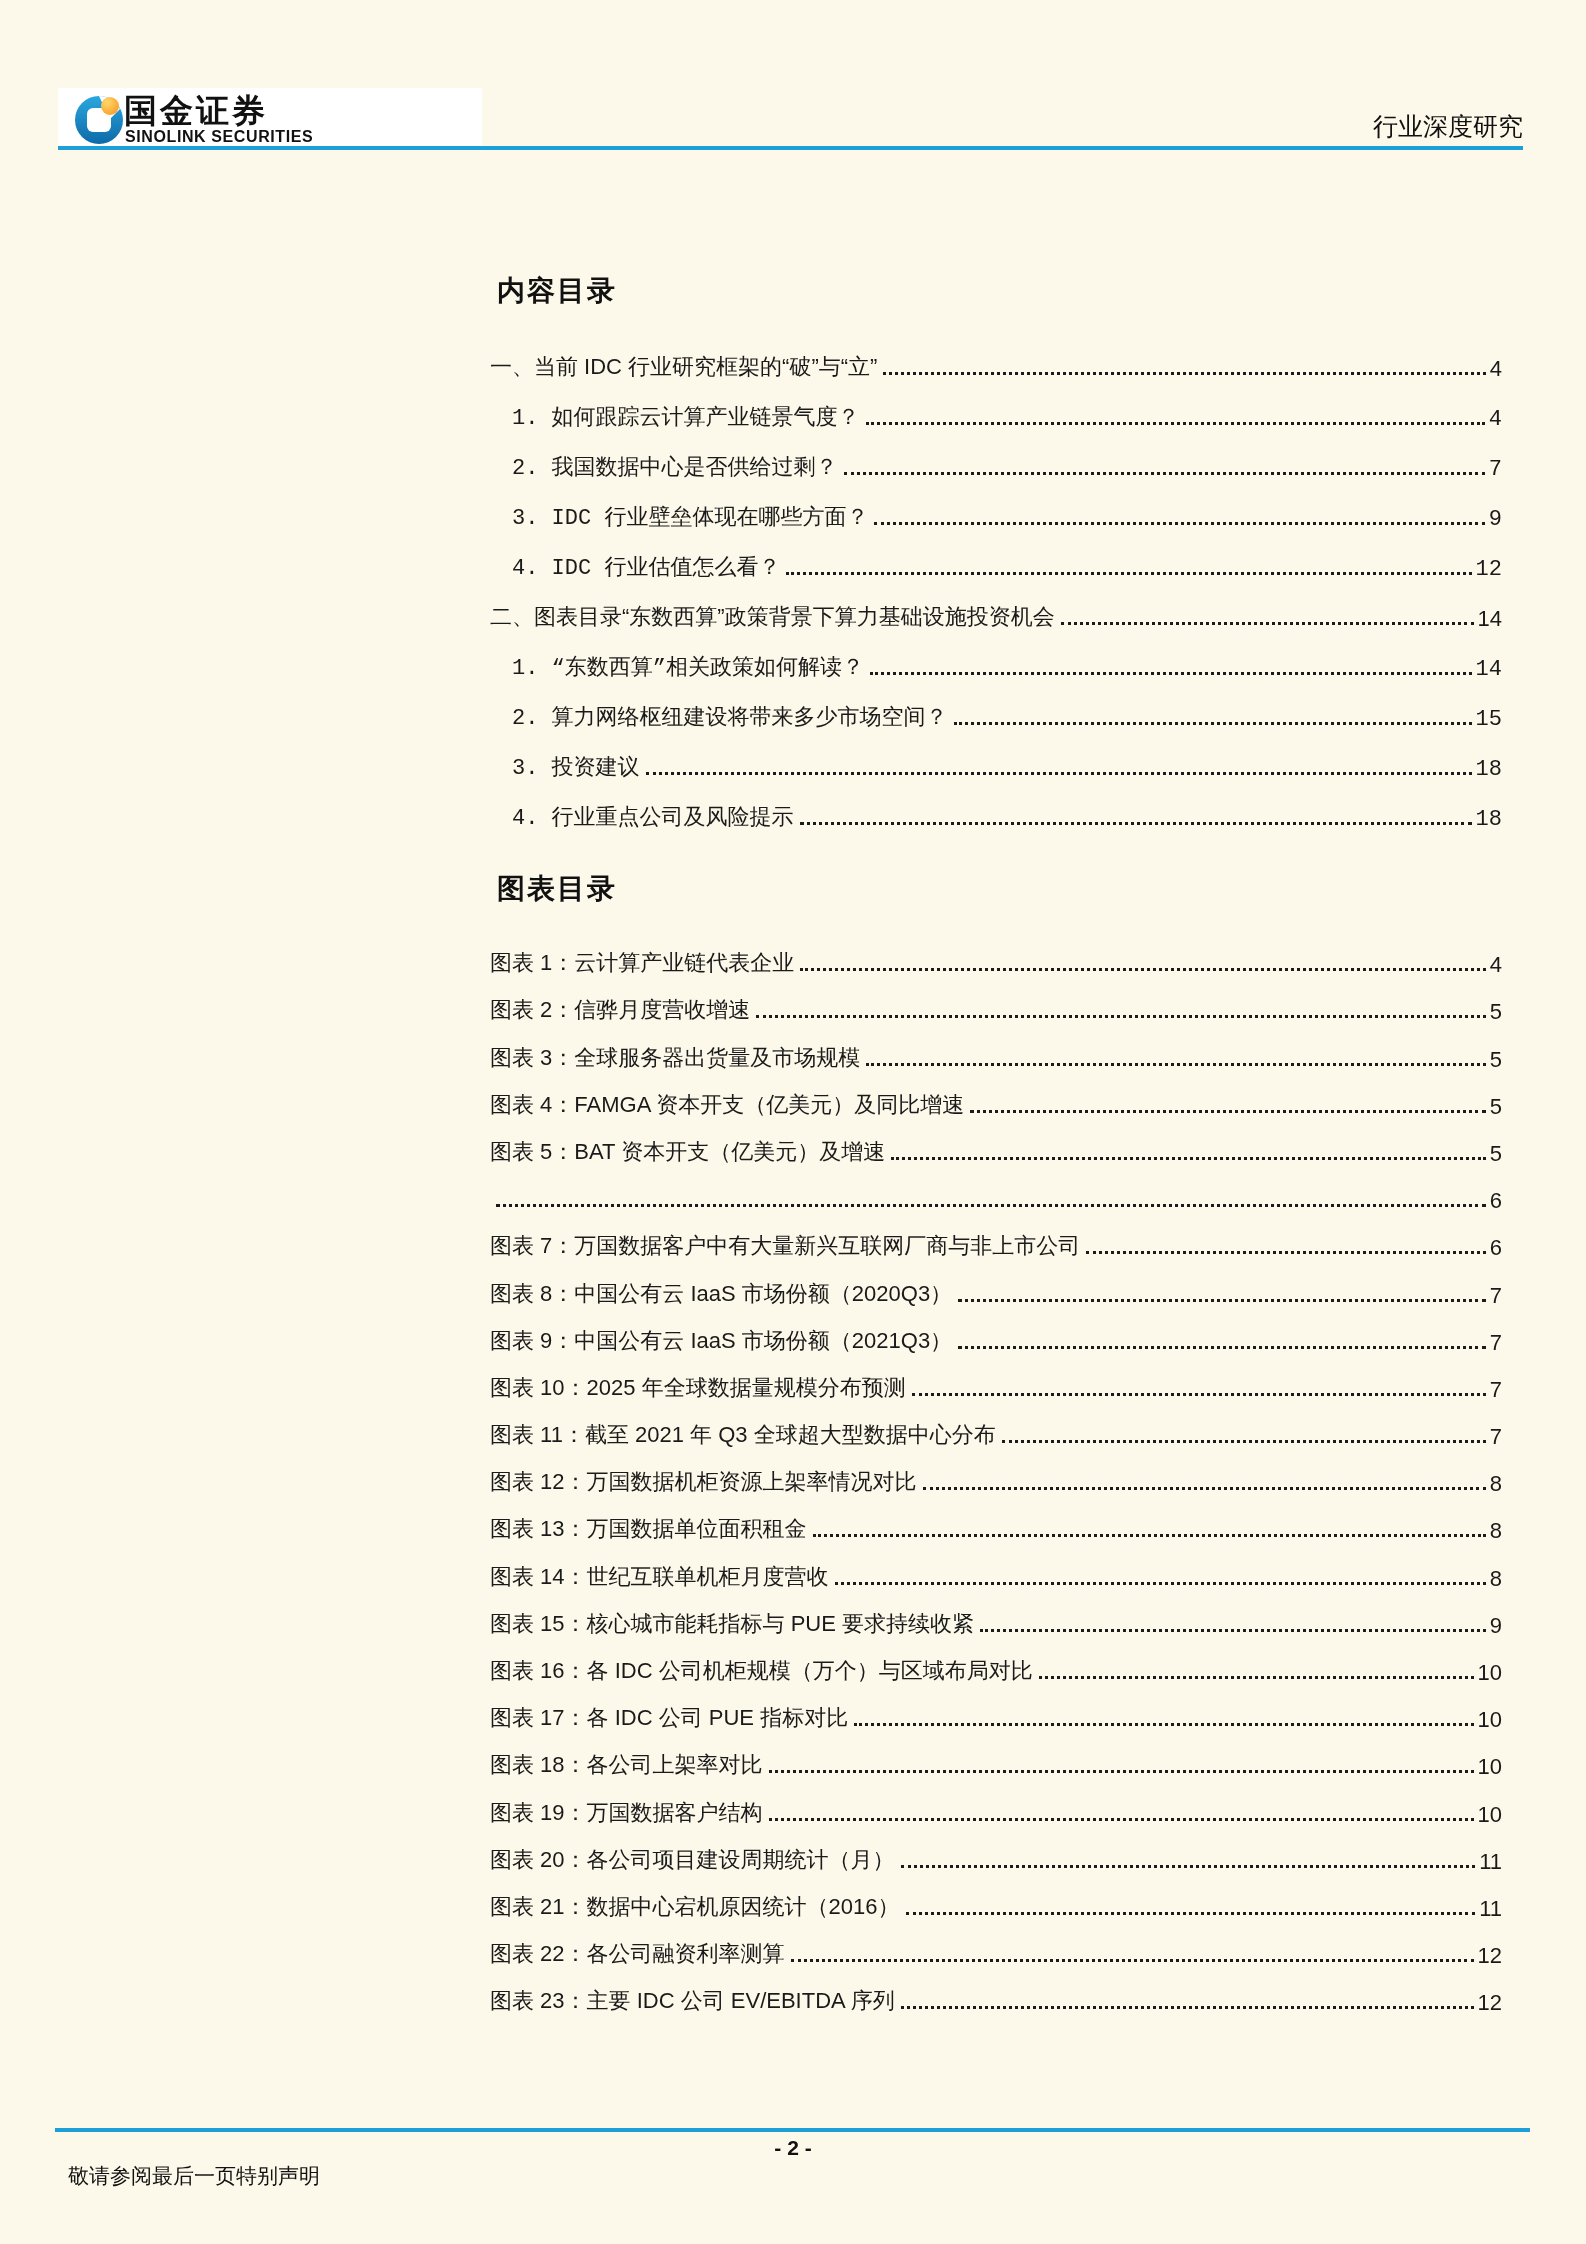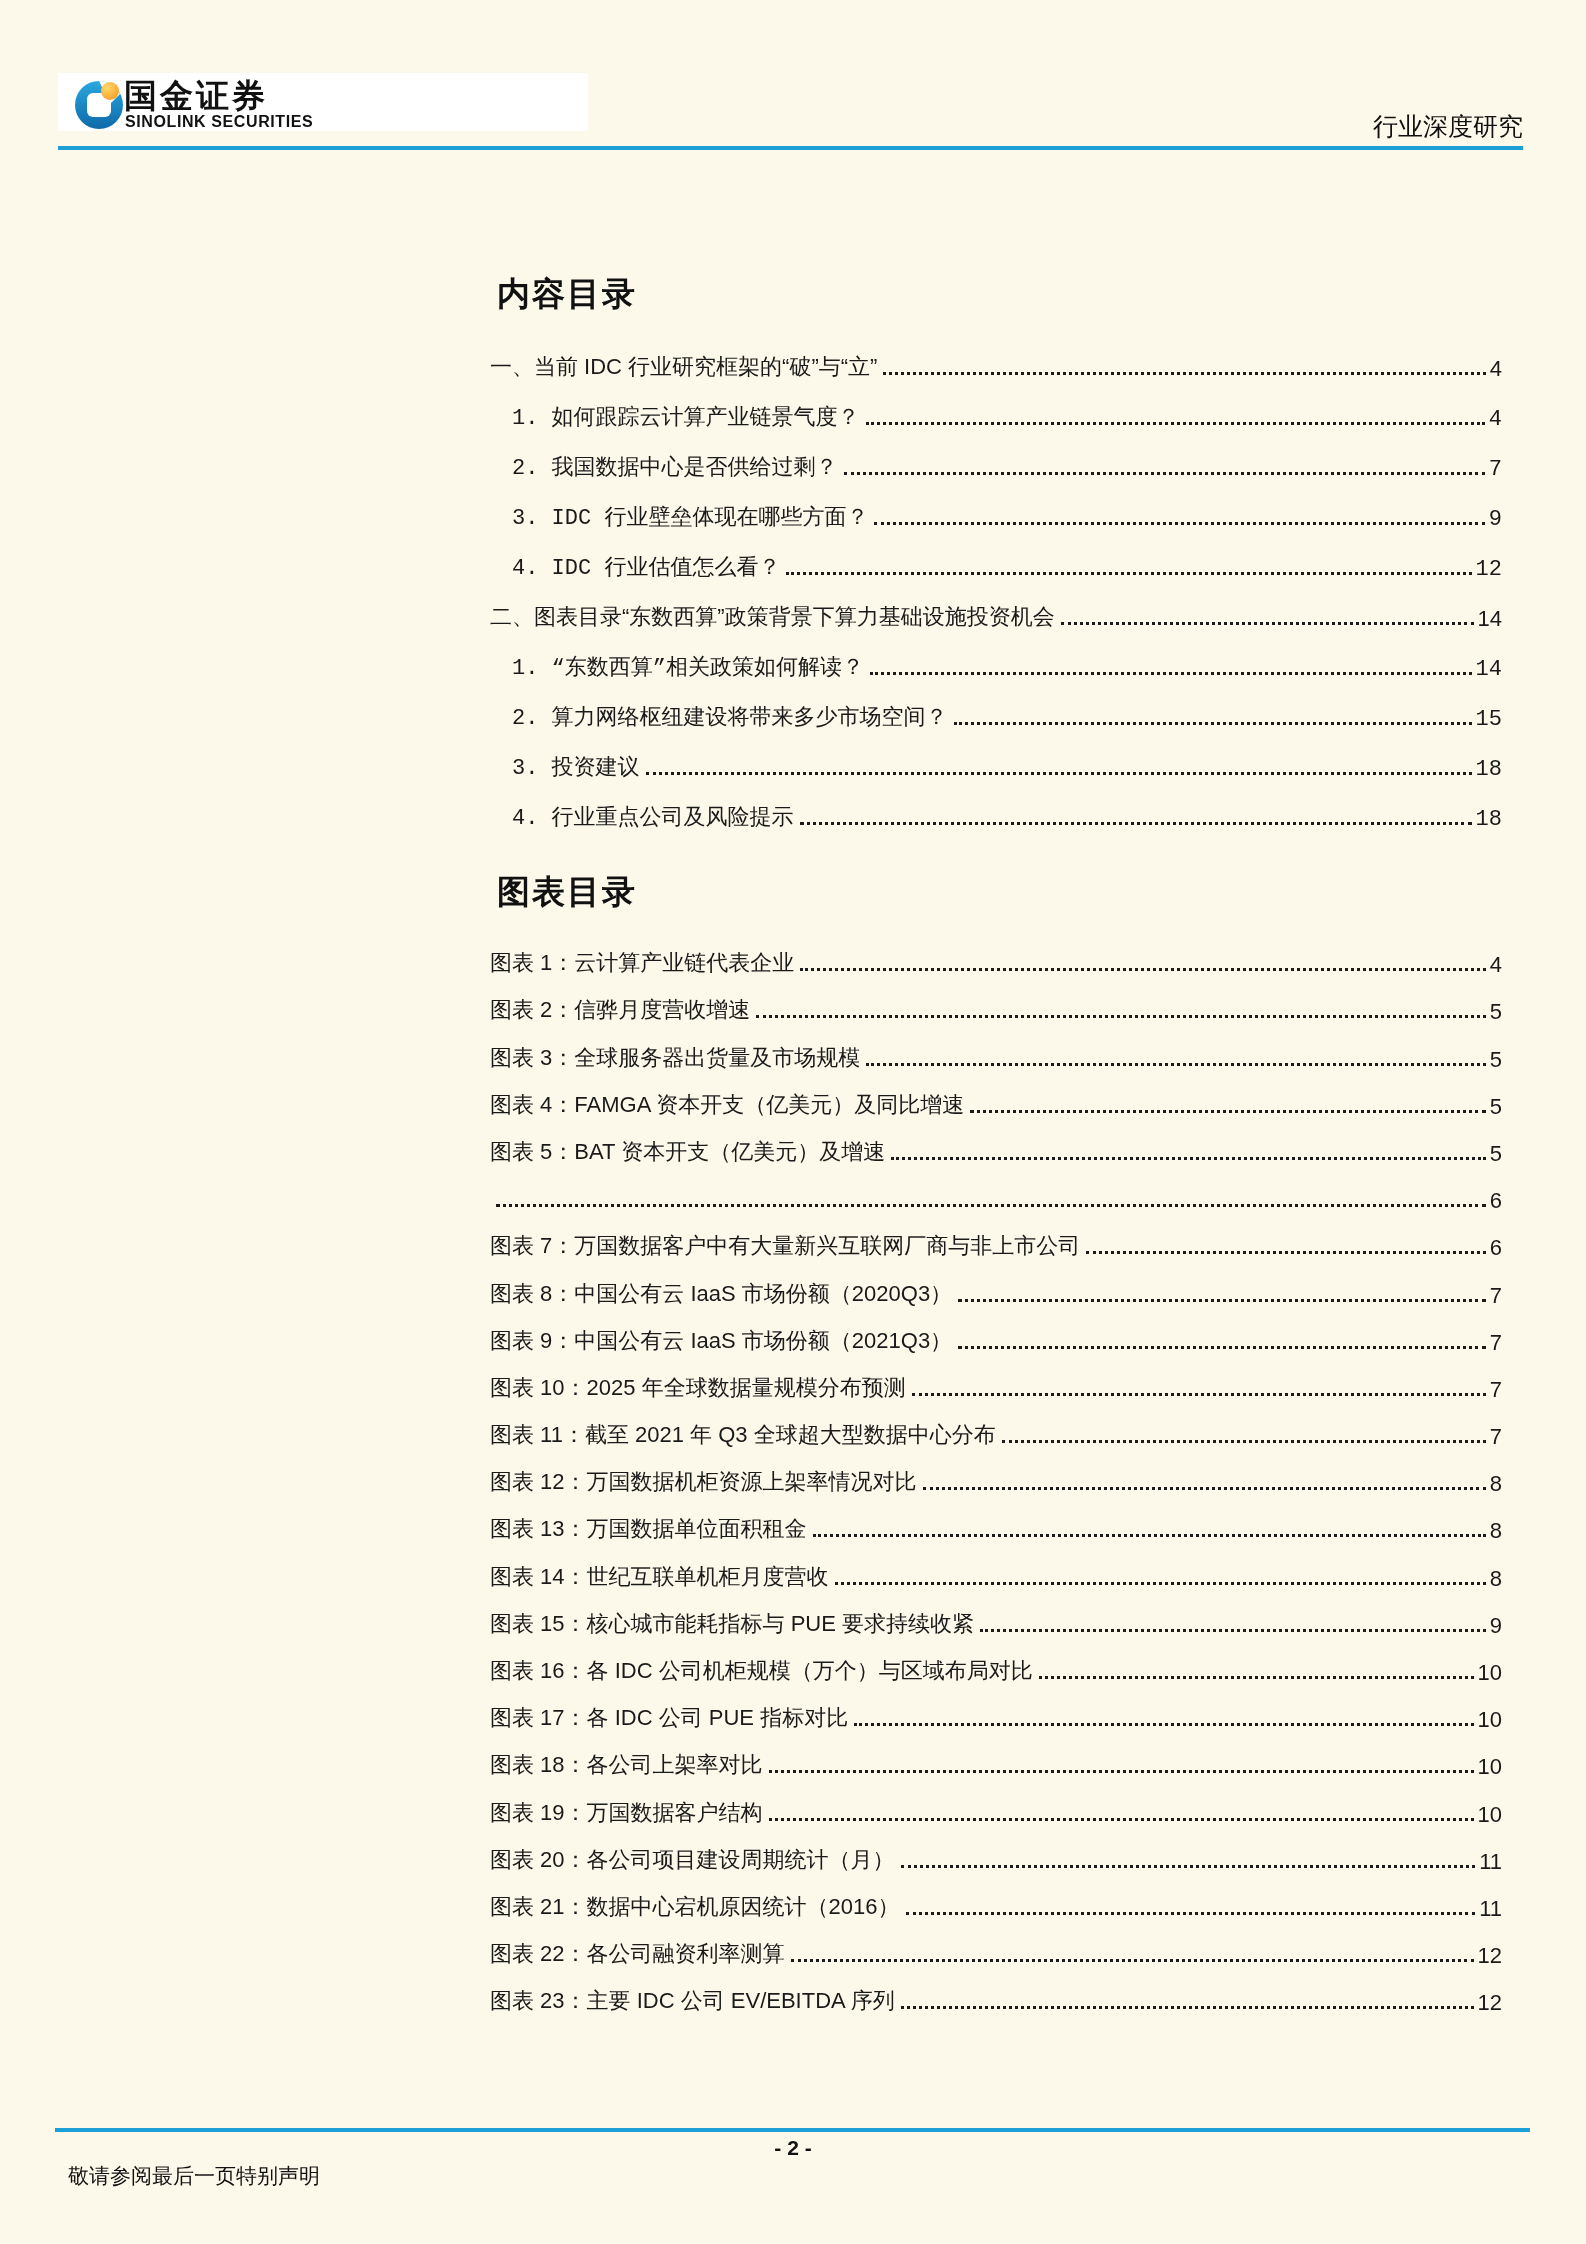--- a/index.html
+++ b/index.html
@@ -9,22 +9,22 @@
     width:1586px; height:2244px;
     background:#fdf9ea;
     font-family:"Liberation Sans", sans-serif;
     color:#1a1a1a;
     overflow:hidden;
     margin:0 auto;
   }
 
   
   .logo-block {
-    position:absolute; left:58px; top:73px;
-    width:530px; height:58px;
+    position:absolute; left:58px; top:88px;
+    width:424px; height:58px;
     background:#ffffff;
   }
   .logo-mark { position:absolute; left:16px; top:7px; width:50px; height:50px; }
   .brand-cn {
     position:absolute; left:66px; top:1px;
     font-size:33px; font-weight:bold; letter-spacing:3px; color:#111;
     font-family:"Liberation Sans", sans-serif;
   }
   .brand-en {
     position:absolute; left:67px; top:40px;
@@ -36,21 +36,21 @@
     font-family:"Liberation Serif", serif;
   }
   .header-line {
     position:absolute; left:58px; top:146px;
     width:1465px; height:4px; background:#1d9fd8;
   }
 
   
   .toc-title {
     position:absolute; left:497px;
-    font-size:33px; font-weight:bold; color:#111;
+    font-size:28px; font-weight:bold; color:#111;
     font-family:Liberation Serif, serif;
     letter-spacing:2px;
   }
   #contents-title { top:272px; }
   #figures-title  { top:870px; }
 
   .toc-list { position:absolute; left:490px; width:1012px; }
   #contents-list { top:332px; }
   #figures-list  { top:931px; }
 

